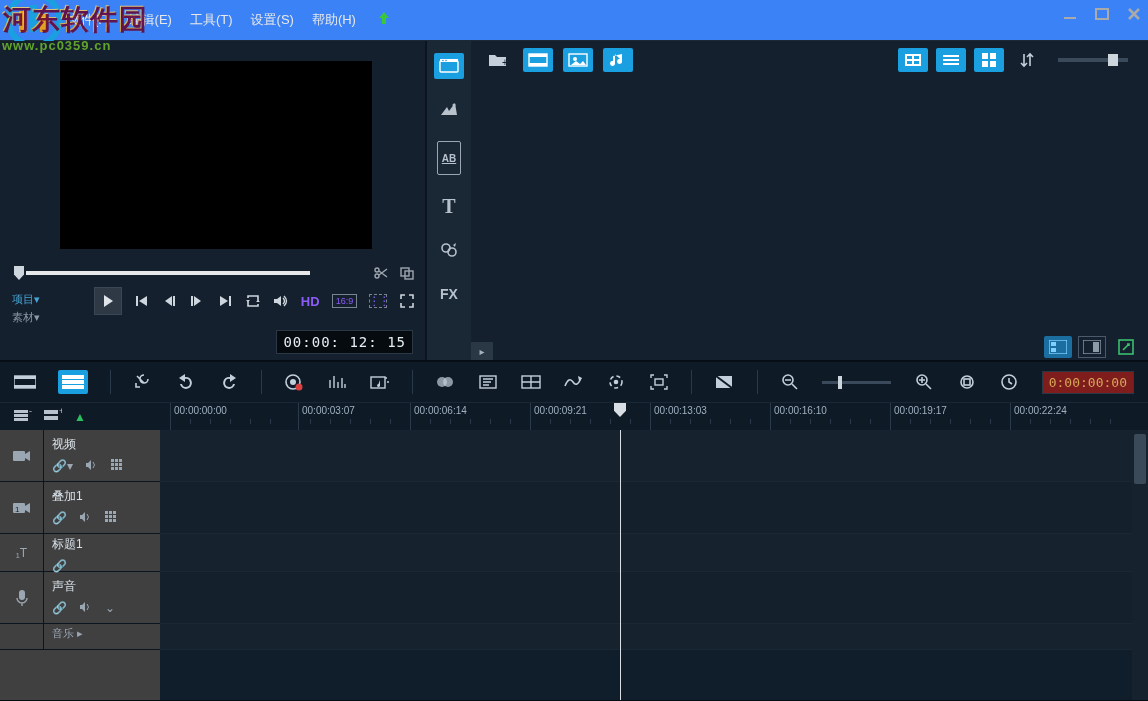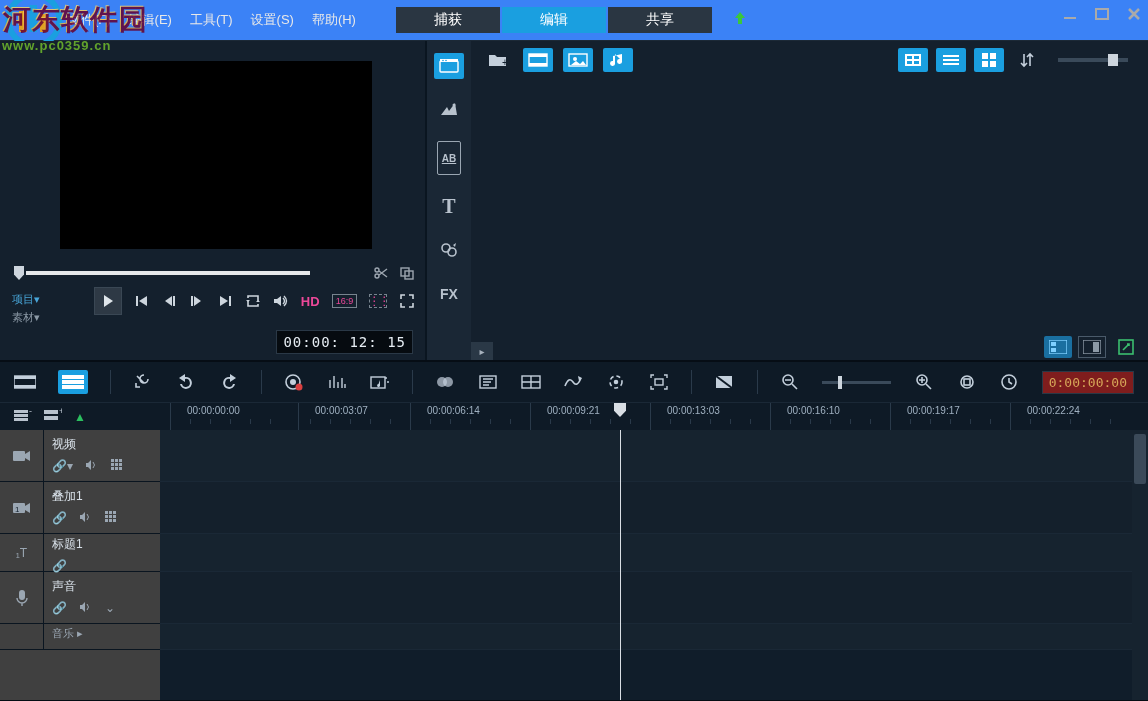--- a/index.html
+++ b/index.html
@@ -25,21 +25,21 @@
 
 .upper { display:flex; height:320px; background:#14202d; border-top:1px solid #1c2936;}
 .preview-pane { width:425px; background:#14202d; padding:10px 10px 4px 14px; position:relative;}
 .preview-video { width:312px; height:188px; background:#000; margin:10px auto 0 46px;}
 .progress-row { margin-top:14px; display:flex; align-items:center; height:20px;}
 .progress-knob { width:10px;height:14px;background:#cdd5dd;clip-path:polygon(0 0,100% 0,100% 60%,50% 100%,0 60%);}
 .progress-bar { flex:0 0 284px; height:4px; background:#e6e8ea; margin-left:2px;}
 .preview-tools-r { margin-left:auto; display:flex; gap:10px; color:#9da6b0;}
 .label-col { position:absolute; left:12px; bottom:34px; font-size:11px; color:#48a5d8; line-height:18px; text-align:right;}
 .label-col div:nth-child(2){ color:#8c99a6;}
-.transport { display:flex; align-items:center; gap:12px; margin-left:80px; margin-top:4px; color:#ec4899;}
+.transport { display:flex; align-items:center; gap:12px; margin-left:80px; margin-top:4px; color:#8b5cf6;}
 .play-btn { width:28px;height:28px;background:#2e3945;display:flex;align-items:center;justify-content:center;border:1px solid #3a4754;}
 .ico { width:16px;height:16px;display:inline-flex;align-items:center;justify-content:center;}
 .hd-badge { font-weight:bold; font-size:13px;}
 .ratio-badge { border:1px solid #78848f; font-size:9px; padding:1px 3px;}
 .timecode-box { position:absolute; right:12px; bottom:6px; background:#060b10; border:1px solid #2a3846; padding:3px 6px; font-family:monospace; font-size:14px; color:#e6edf3; letter-spacing:1px;}
 
 
 .lib-pane { flex:1; display:flex; background:#14202d; border-left:2px solid #0a1520; position:relative;}
 .lib-rail { width:44px; background:#1a2735; display:flex; flex-direction:column; align-items:center; padding-top:12px; gap:18px;}
 .lib-rail .rail-btn { width:30px;height:26px;display:flex;align-items:center;justify-content:center;color:#b8c2cd;cursor:pointer;font-size:14px;font-weight:bold;}
@@ -64,21 +64,21 @@
 .tl-divider { width:1px;height:24px;background:#2a3a4a;}
 .zoom-slider { width:80px;height:3px;background:#3a4a5a;position:relative;}
 .zoom-slider::after{content:"";position:absolute;left:16px;top:-5px;width:4px;height:13px;background:#cdd5dd;}
 .tl-time-box { margin-left:auto; background:#7f1d1d; border:1px solid #2a3846; padding:3px 6px; font-family:monospace; font-size:13px; color:#d6a658;}
 
 
 .ruler-row { height:28px; background:#0e1a26; display:flex; border-top:1px solid #1a2836;}
 .ruler-left { width:160px; display:flex; align-items:center; gap:12px; padding-left:14px; color:#b8c2cd;}
 .ruler-left .add-tri{color:#2bbf5f;}
 .ruler { flex:1; position:relative; font-family:monospace; font-size:10px; color:#9fb0c0;}
-.tick { position:absolute; top:0; height:100%; border-left:1px solid #2a3a4a; padding-left:16px; padding-top:2px;}
+.tick { position:absolute; top:0; height:100%; border-left:1px solid #2a3a4a; padding-left:3px; padding-top:2px;}
 .subtick { position:absolute; top:0; width:1px; height:5px; background:#2a3a4a;}
 .playhead { position:absolute; top:0; width:12px;height:14px;background:#d9dee4;clip-path:polygon(0 0,100% 0,100% 55%,50% 100%,0 55%); transform:translateX(-6px);}
 
 
 .tracks-wrap { display:flex; height:270px; background:#101d2a; position:relative;}
 .track-headers { width:160px; background:#404040;}
 .track-head { height:52px; border-bottom:1px solid #0a1520; display:flex;}
 .track-ico-col { width:44px;display:flex;align-items:center;justify-content:center;color:#9aa6b2; border-right:1px solid #0a1520;}
 .track-meta { flex:1; padding:6px 8px;}
 .track-name { font-size:12px; color:#d8e0e8;}
@@ -111,25 +111,20 @@
         <rect x="17" y="10" width="5" height="18" fill="#1a9fe0"></rect>
         <rect x="24" y="16" width="5" height="12" fill="#e0a020"></rect>
       </svg>
   </div>
   <div class="menu-items">
     <span class="menu-item">文件(F)</span>
     <span class="menu-item">编辑(E)</span>
     <span class="menu-item">工具(T)</span>
     <span class="menu-item">设置(S)</span>
     <span class="menu-item">帮助(H)</span>
-  </div>
-  <div class="tab-row">
-    <div class="tab">捕获</div>
-    <div class="tab active">编辑</div>
-    <div class="tab">共享</div>
   </div>
   <div class="upload-arrow">
     <svg width="16" height="16" viewBox="0 0 16 16">
         <path d="M8 2 L13 8 L10 8 L10 14 L6 14 L6 8 L3 8 Z" fill="#3bc73b"></path>
       </svg>
   </div>
   <div class="win-controls">
     <div class="win-btn">
         <svg width="14" height="14">
           <rect x="1" y="10" width="12" height="2" fill="#aaa"></rect>

